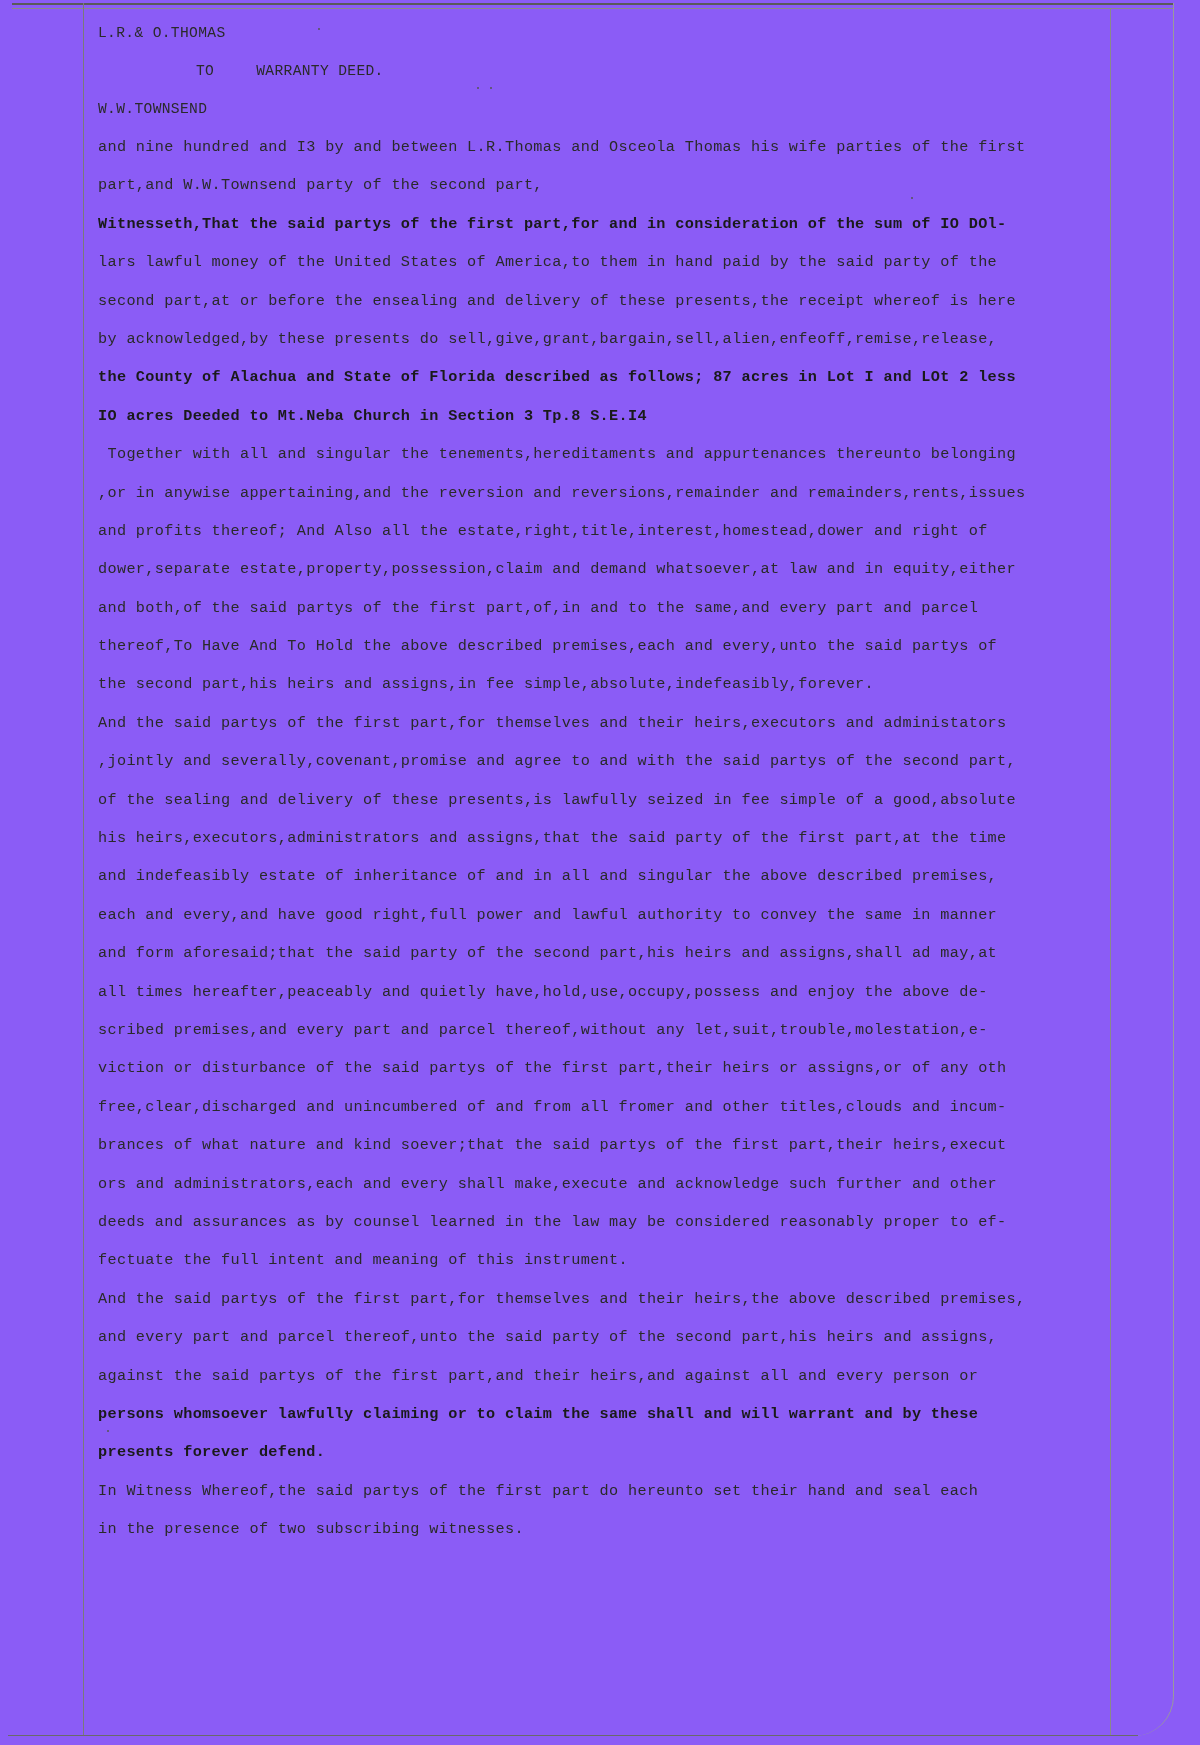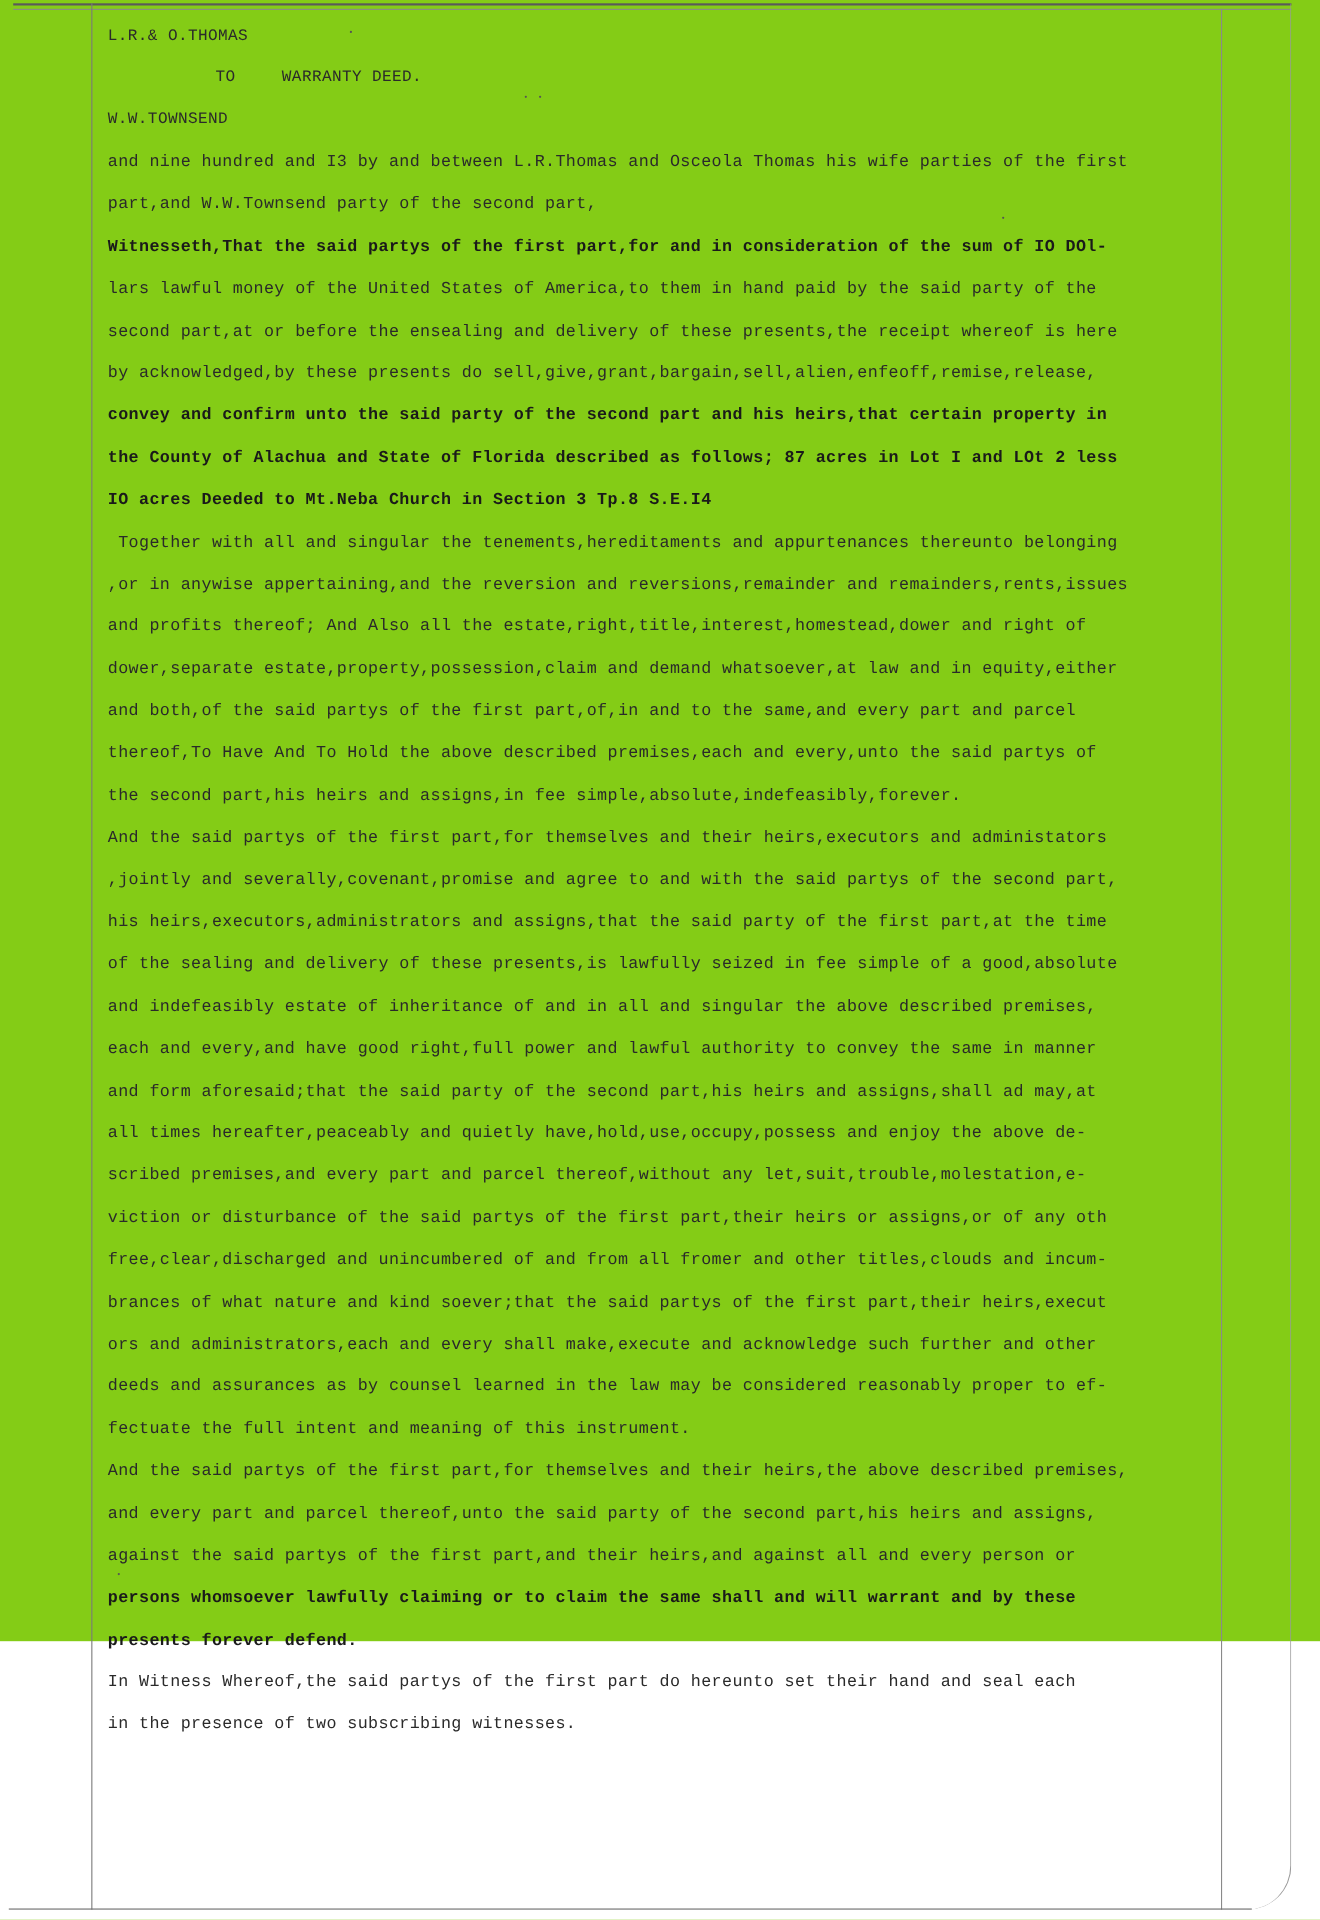--- a/index.html
+++ b/index.html
@@ -9,22 +9,22 @@
   }
   body {
     width: 1200px;
     height: 1745px;
     position: relative;
     overflow: hidden;
   }
   .scan {
     position: absolute;
     left: 0; top: 0;
-    width: 1200px; height: 1492px;
-    background: #84cc16;
+    width: 1200px; height: 1745px;
+    background: #8b5cf6;
   }
   
   .rule-top-1 {
     position: absolute; left: 12px; top: 3px; width: 1162px; height: 2px;
     background: #5a5a5a;
   }
   .rule-top-2 {
     position: absolute; left: 12px; top: 8px; width: 1162px; height: 1px;
     background: #8a8a8a;
   }
@@ -96,34 +96,33 @@
     <div class="heading indent-to"><span>TO</span><span class="to-gap"></span><span>WARRANTY DEED.</span></div>
     <div class="heading">W.W.TOWNSEND</div>
 
     <div id="body-lines">
         <div class="line">and nine hundred and I3 by and between L.R.Thomas and Osceola Thomas his wife parties of the first</div>
         <div class="line">part,and W.W.Townsend party of the second part,</div>
         <div class="line bold">Witnesseth,That the said partys of the first part,for and in consideration of the sum of IO DOl-</div>
         <div class="line">lars lawful money of the United States of America,to them in hand paid by the said party of the</div>
         <div class="line">second part,at or before the ensealing and delivery of these presents,the receipt whereof is here</div>
         <div class="line">by acknowledged,by these presents do sell,give,grant,bargain,sell,alien,enfeoff,remise,release,</div>
-        <div class="line bold">convey and confirm unto the said party of the second part and his heirs,that certain property in</div>
         <div class="line bold">the County of Alachua and State of Florida described as follows; 87 acres in Lot I and LOt 2 less</div>
         <div class="line bold">IO acres Deeded to Mt.Neba Church in Section 3 Tp.8 S.E.I4</div>
         <div class="line"> Together with all and singular the tenements,hereditaments and appurtenances thereunto belonging</div>
         <div class="line">,or in anywise appertaining,and the reversion and reversions,remainder and remainders,rents,issues</div>
         <div class="line">and profits thereof; And Also all the estate,right,title,interest,homestead,dower and right of</div>
         <div class="line">dower,separate estate,property,possession,claim and demand whatsoever,at law and in equity,either</div>
         <div class="line">and both,of the said partys of the first part,of,in and to the same,and every part and parcel</div>
         <div class="line">thereof,To Have And To Hold the above described premises,each and every,unto the said partys of</div>
         <div class="line">the second part,his heirs and assigns,in fee simple,absolute,indefeasibly,forever.</div>
         <div class="line">And the said partys of the first part,for themselves and their heirs,executors and administators</div>
         <div class="line">,jointly and severally,covenant,promise and agree to and with the said partys of the second part,</div>
+        <div class="line">of the sealing and delivery of these presents,is lawfully seized in fee simple of a good,absolute</div>
         <div class="line">his heirs,executors,administrators and assigns,that the said party of the first part,at the time</div>
-        <div class="line">of the sealing and delivery of these presents,is lawfully seized in fee simple of a good,absolute</div>
         <div class="line">and indefeasibly estate of inheritance of and in all and singular the above described premises,</div>
         <div class="line">each and every,and have good right,full power and lawful authority to convey the same in manner</div>
         <div class="line">and form aforesaid;that the said party of the second part,his heirs and assigns,shall ad may,at</div>
         <div class="line">all times hereafter,peaceably and quietly have,hold,use,occupy,possess and enjoy the above de-</div>
         <div class="line">scribed premises,and every part and parcel thereof,without any let,suit,trouble,molestation,e-</div>
         <div class="line">viction or disturbance of the said partys of the first part,their heirs or assigns,or of any oth</div>
         <div class="line">free,clear,discharged and unincumbered of and from all fromer and other titles,clouds and incum-</div>
         <div class="line">brances of what nature and kind soever;that the said partys of the first part,their heirs,execut</div>
         <div class="line">ors and administrators,each and every shall make,execute and acknowledge such further and other</div>
         <div class="line">deeds and assurances as by counsel learned in the law may be considered reasonably proper to ef-</div>

